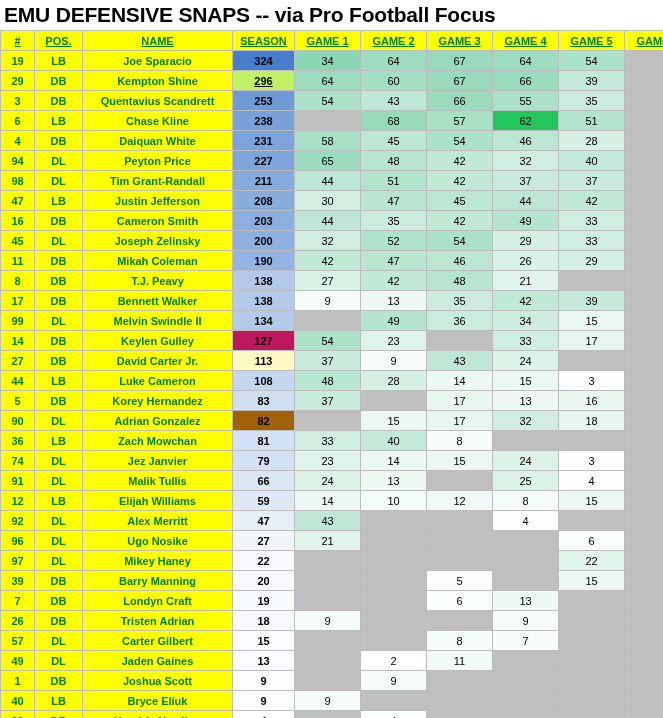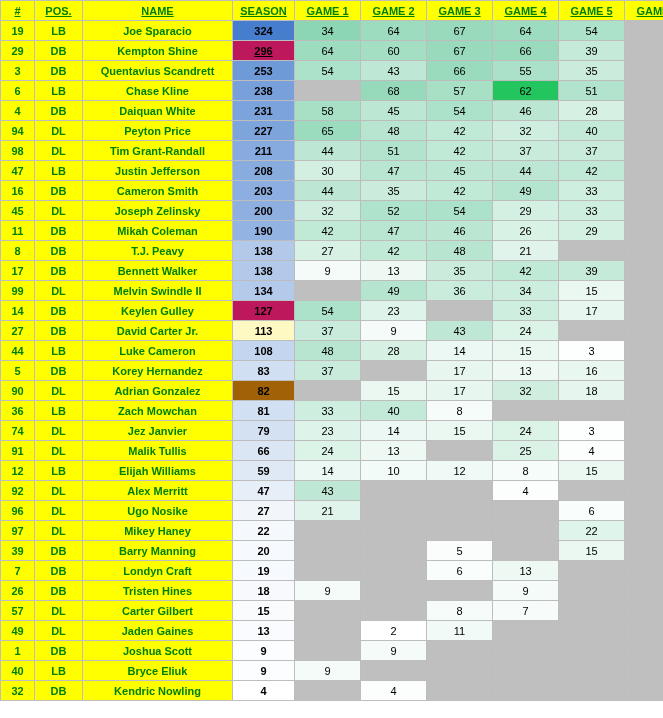--- a/index.html
+++ b/index.html
@@ -82,20 +82,23 @@
   .col-pos { width: 48px; }
   .col-name { width: 150px; }
   .col-season { width: 62px; }
   .col-game { width: 66px; }
 </style>
 </head>
 <body>
 
 <div class="sheet">
 
+  <div class="title-bar">
+    <span class="title-text">EMU DEFENSIVE SNAPS -- via Pro Football Focus</span>
+  </div>
 
   <table class="snaps">
     <colgroup>
       <col class="col-num">
       <col class="col-pos">
       <col class="col-name">
       <col class="col-season">
       <col class="col-game">
       <col class="col-game">
       <col class="col-game">
@@ -127,21 +130,21 @@
           <td class="game" style="background: rgb(157, 220, 191);">64</td>
           <td class="game" style="background: rgb(153, 218, 188);">67</td>
           <td class="game" style="background: rgb(157, 220, 191);">64</td>
           <td class="game" style="background: rgb(173, 226, 202);">54</td>
           <td class="blank"></td>
         </tr>
         <tr>
           <td class="num">29</td>
           <td class="pos">DB</td>
           <td class="name">Kempton Shine</td>
-          <td class="season" style="background: #be185d; text-decoration: underline;">296</td>
+          <td class="season" style="background: #bef264; text-decoration: underline;">296</td>
           <td class="game" style="background: rgb(157, 220, 191);">64</td>
           <td class="game" style="background: rgb(164, 222, 195);">60</td>
           <td class="game" style="background: rgb(153, 218, 188);">67</td>
           <td class="game" style="background: rgb(154, 219, 189);">66</td>
           <td class="game" style="background: rgb(197, 234, 217);">39</td>
           <td class="blank"></td>
         </tr>
         <tr>
           <td class="num">3</td>
           <td class="pos">DB</td>
@@ -450,21 +453,21 @@
           <td class="blank"></td>
           <td class="blank"></td>
           <td class="game" style="background: rgb(249, 253, 251);">6</td>
           <td class="game" style="background: rgb(238, 249, 244);">13</td>
           <td class="blank"></td>
           <td class="blank"></td>
         </tr>
         <tr>
           <td class="num">26</td>
           <td class="pos">DB</td>
-          <td class="name">Tristen Hines</td>
+          <td class="name">Tristen Adrian</td>
           <td class="season" style="background: rgb(247, 249, 253);">18</td>
           <td class="game" style="background: rgb(244, 251, 248);">9</td>
           <td class="blank"></td>
           <td class="blank"></td>
           <td class="game" style="background: rgb(244, 251, 248);">9</td>
           <td class="blank"></td>
           <td class="blank"></td>
         </tr>
         <tr>
           <td class="num">57</td>

